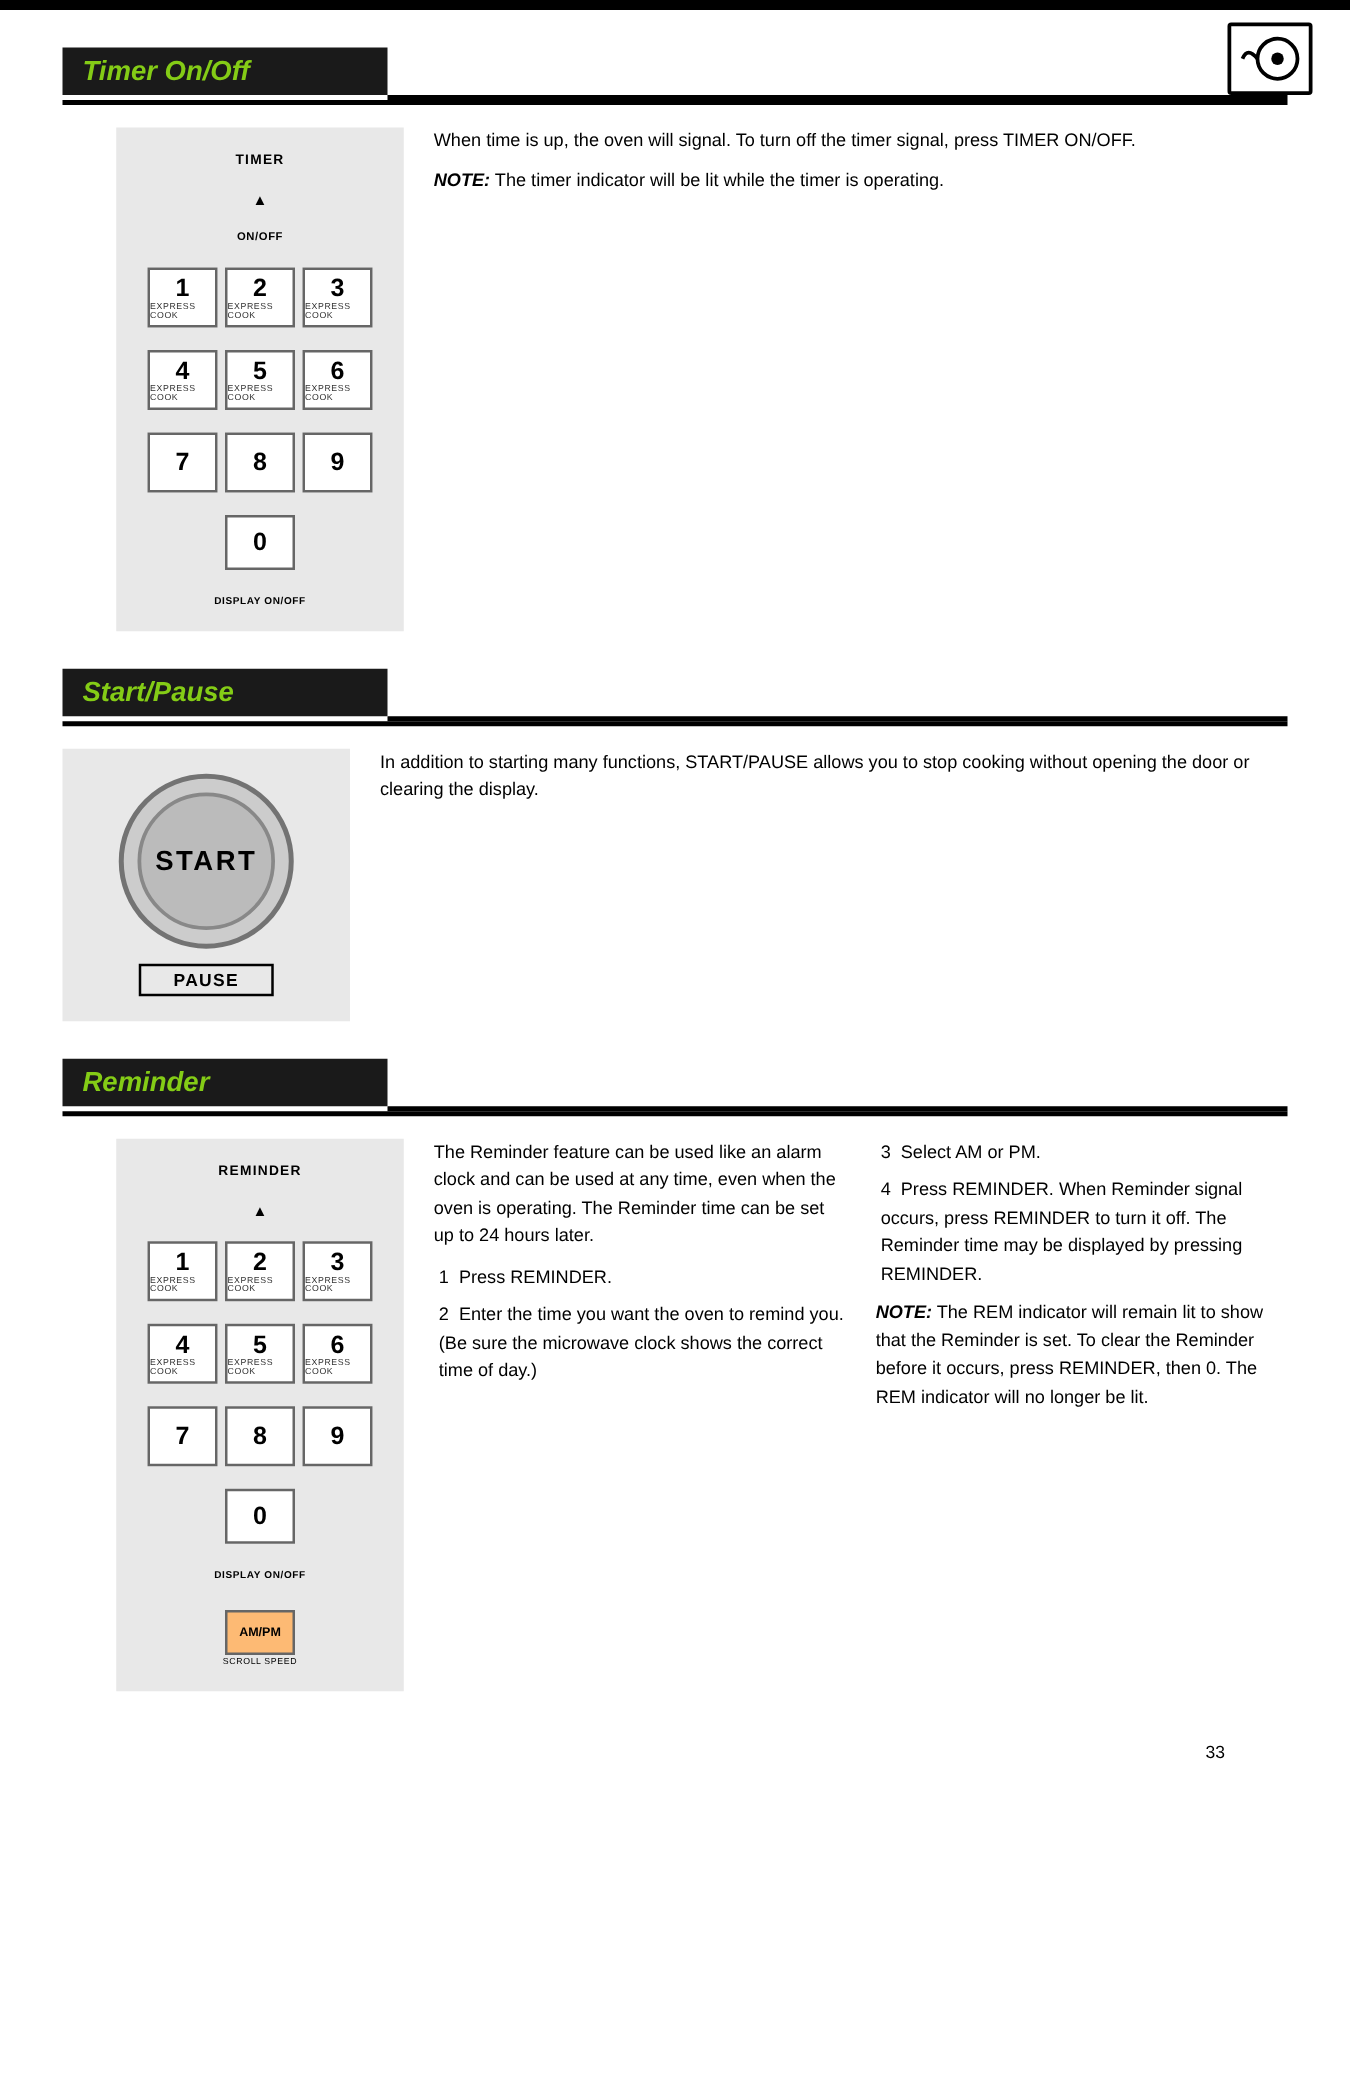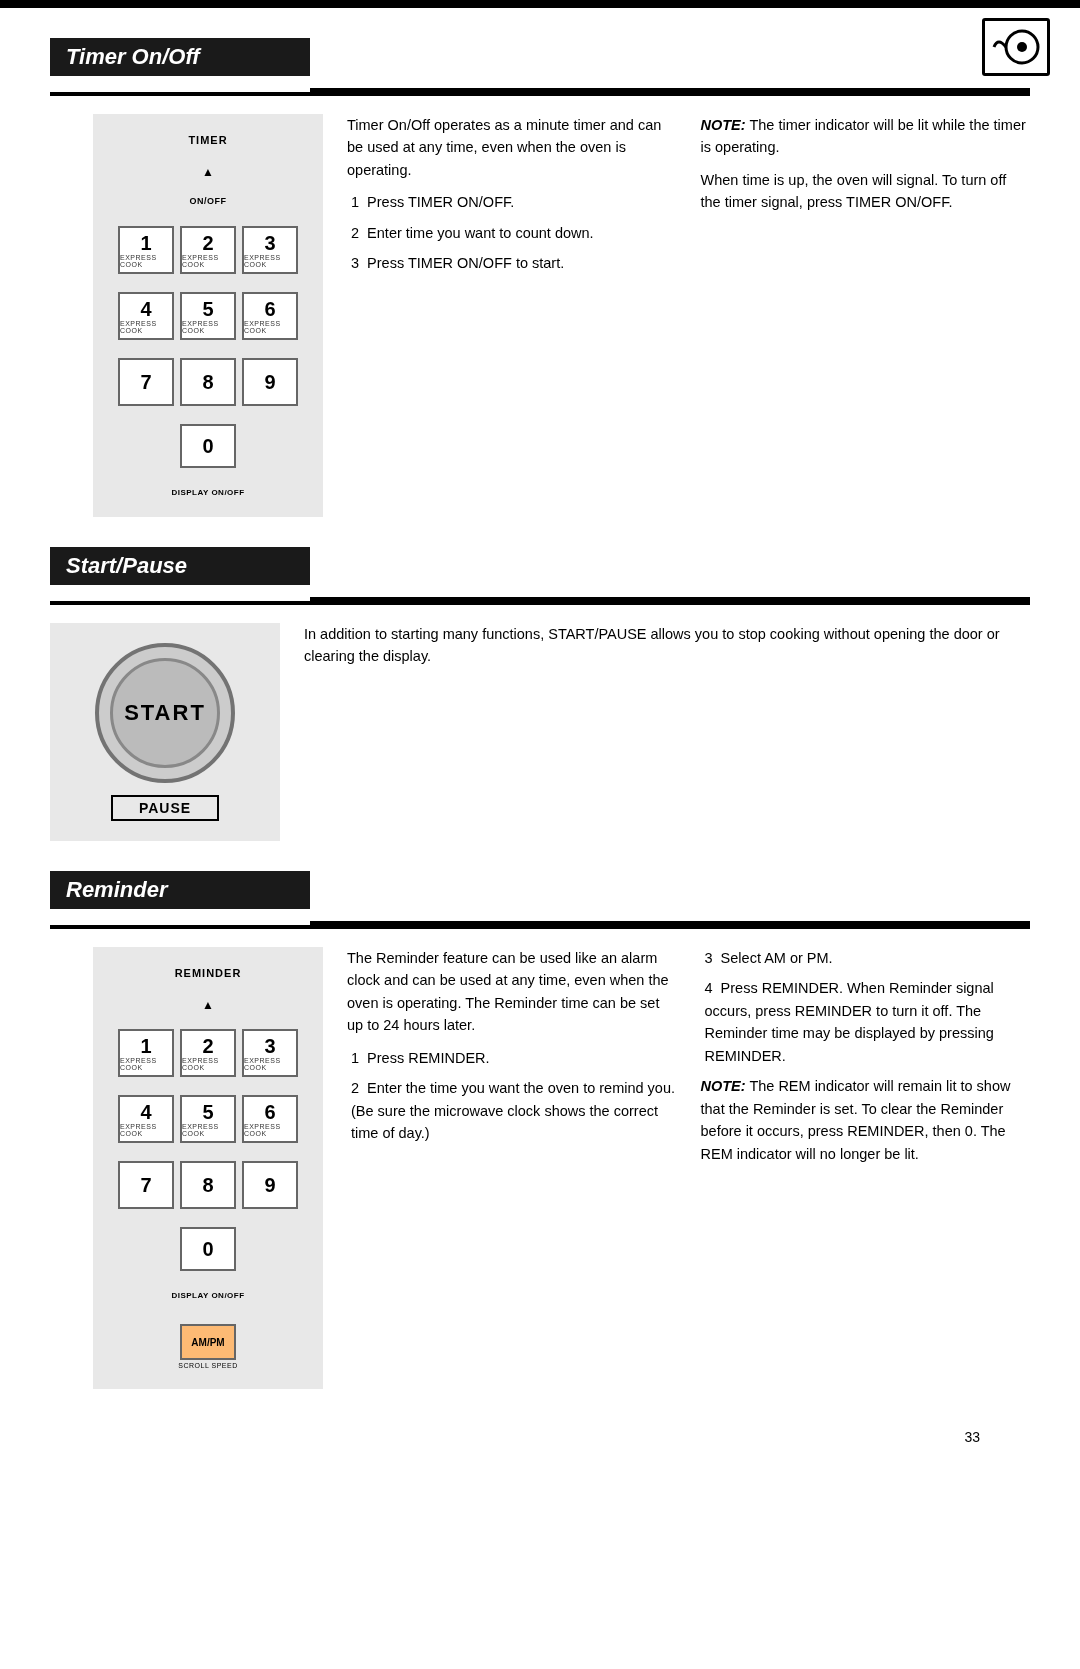--- a/index.html
+++ b/index.html
@@ -21,26 +21,26 @@
     }
 
     .content-wrap {
       padding: 20px 50px 40px 50px;
       margin-top: 10px;
     }
 
     
     .section-header {
       background: #1a1a1a;
-      color: #ffffff;
+      color: #84cc16;
       font-style: italic;
       font-size: 22px;
       font-weight: bold;
       padding: 6px 16px;
-      margin-bottom: 16px;
+      margin-bottom: 4px;
       display: inline-block;
       min-width: 260px;
     }
 
     
     .section {
       margin-bottom: 30px;
     }
 
     .section-body {
@@ -286,30 +286,24 @@
           <div class="key-btn-wide" style="font-size:20px; font-weight:bold; width:56px; height:48px; border:2px solid #666; background:#fff; display:flex; align-items:center; justify-content:center;">9</div>
         </div>
 
         <div class="key-btn-zero">0</div>
 
         <div class="display-label">DISPLAY ON/OFF</div>
       </div>
 
       <div class="text-columns">
         <div class="text-col">
-          <p>Timer On/Off operates as a minute timer and can be used at any time, even when the oven is operating.</p>
-          <p class="step">1&nbsp; Press TIMER ON/OFF.</p>
-          <p class="step">2&nbsp; Enter time you want to count down.</p>
-          <p class="step">3&nbsp; Press TIMER ON/OFF to start.</p>
-        </div>
-        <div class="text-col">
+          <p>When time is up, the oven will signal. To turn off the timer signal, press TIMER ON/OFF.</p>
           <p>
             <span class="note-text">NOTE:</span> The timer indicator will be lit while the timer is operating.
           </p>
-          <p>When time is up, the oven will signal. To turn off the timer signal, press TIMER ON/OFF.</p>
         </div>
       </div>
     </div>
   </div>
 
   <div class="section" style="margin-top:20px;">
     <div style="display:flex; align-items:stretch; margin-bottom:0;">
       <div class="section-header">Start/Pause</div>
       <div style="flex:1; height:4px; background:#000; align-self:flex-end;"></div>
     </div>

